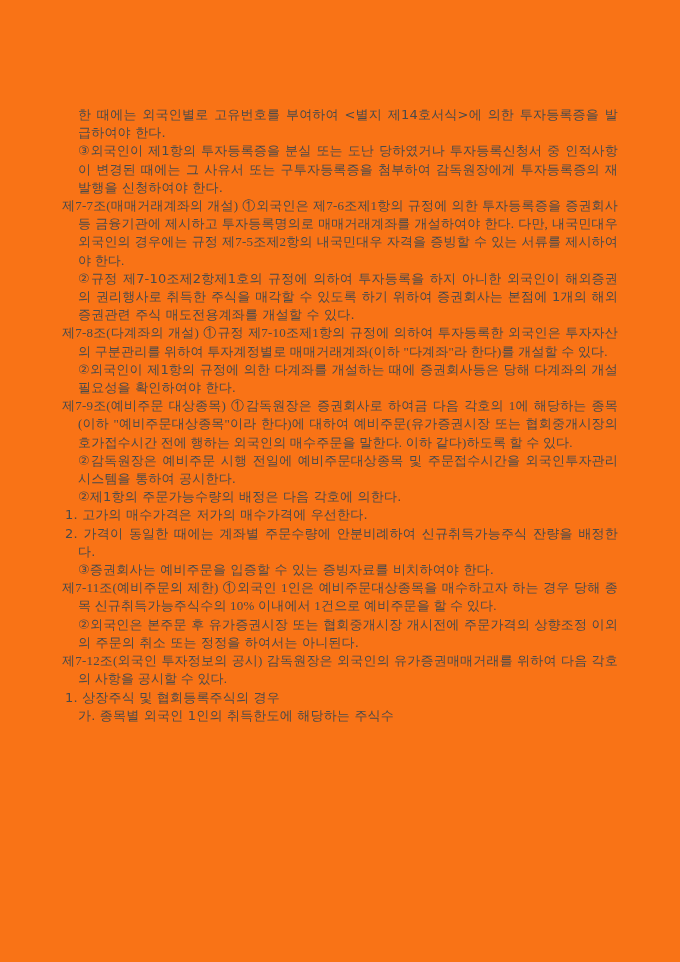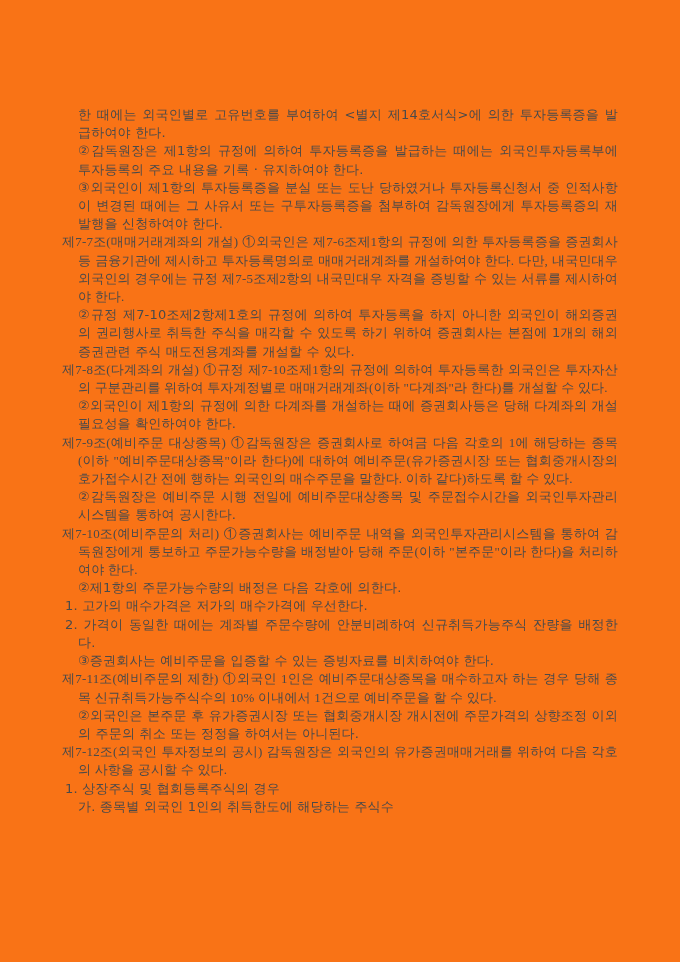--- a/index.html
+++ b/index.html
@@ -30,29 +30,27 @@
   .p-item { padding-left: 20px; text-indent: -13px; }
   
   .p-subitem { padding-left: 17px; }
 </style>
 </head>
 <body>
 
 <div class="page">
   <div class="content">
     <p class="p-body">한 때에는 외국인별로 고유번호를 부여하여 &lt;별지 제14호서식&gt;에 의한 투자등록증을 발급하여야 한다.</p>
-    <p class="p-body">②감독원장은 제1항의 규정에 의하여 투자등록증을 발급하는 때에는 외국인투자등록부에 투자등록의 주요 내용을 기록 · 유지하여야 한다.</p>
     <p class="p-body">③외국인이 제1항의 투자등록증을 분실 또는 도난 당하였거나 투자등록신청서 중 인적사항이 변경된 때에는 그 사유서 또는 구투자등록증을 첨부하여 감독원장에게 투자등록증의 재발행을 신청하여야 한다.</p>
     <p class="p-article">제7-7조(매매거래계좌의 개설) ①외국인은 제7-6조제1항의 규정에 의한 투자등록증을 증권회사등 금융기관에 제시하고 투자등록명의로 매매거래계좌를 개설하여야 한다. 다만, 내국민대우 외국인의 경우에는 규정 제7-5조제2항의 내국민대우 자격을 증빙할 수 있는 서류를 제시하여야 한다.</p>
     <p class="p-body">②규정 제7-10조제2항제1호의 규정에 의하여 투자등록을 하지 아니한 외국인이 해외증권의 권리행사로 취득한 주식을 매각할 수 있도록 하기 위하여 증권회사는 본점에 1개의 해외증권관련 주식 매도전용계좌를 개설할 수 있다.</p>
     <p class="p-article">제7-8조(다계좌의 개설) ①규정 제7-10조제1항의 규정에 의하여 투자등록한 외국인은 투자자산의 구분관리를 위하여 투자계정별로 매매거래계좌(이하 "다계좌"라 한다)를 개설할 수 있다.</p>
     <p class="p-body">②외국인이 제1항의 규정에 의한 다계좌를 개설하는 때에 증권회사등은 당해 다계좌의 개설 필요성을 확인하여야 한다.</p>
     <p class="p-article">제7-9조(예비주문 대상종목) ①감독원장은 증권회사로 하여금 다음 각호의 1에 해당하는 종목(이하 "예비주문대상종목"이라 한다)에 대하여 예비주문(유가증권시장 또는 협회중개시장의 호가접수시간 전에 행하는 외국인의 매수주문을 말한다. 이하 같다)하도록 할 수 있다.</p>
     <p class="p-body">②감독원장은 예비주문 시행 전일에 예비주문대상종목 및 주문접수시간을 외국인투자관리시스템을 통하여 공시한다.</p>
-    <p class="p-article">제7-10조(예비주문의 처리) ①증권회사는 예비주문 내역을 외국인투자관리시스템을 통하여 감독원장에게 통보하고 주문가능수량을 배정받아 당해 주문(이하 "본주문"이라 한다)을 처리하여야 한다.</p>
     <p class="p-body">②제1항의 주문가능수량의 배정은 다음 각호에 의한다.</p>
     <p class="p-item">1. 고가의 매수가격은 저가의 매수가격에 우선한다.</p>
     <p class="p-item">2. 가격이 동일한 때에는 계좌별 주문수량에 안분비례하여 신규취득가능주식 잔량을 배정한다.</p>
     <p class="p-body">③증권회사는 예비주문을 입증할 수 있는 증빙자료를 비치하여야 한다.</p>
     <p class="p-article">제7-11조(예비주문의 제한) ①외국인 1인은 예비주문대상종목을 매수하고자 하는 경우 당해 종목 신규취득가능주식수의 10% 이내에서 1건으로 예비주문을 할 수 있다.</p>
     <p class="p-body">②외국인은 본주문 후 유가증권시장 또는 협회중개시장 개시전에 주문가격의 상향조정 이외의 주문의 취소 또는 정정을 하여서는 아니된다.</p>
     <p class="p-article">제7-12조(외국인 투자정보의 공시) 감독원장은 외국인의 유가증권매매거래를 위하여 다음 각호의 사항을 공시할 수 있다.</p>
     <p class="p-item">1. 상장주식 및 협회등록주식의 경우</p>
     <p class="p-subitem">가. 종목별 외국인 1인의 취득한도에 해당하는 주식수</p>
   </div>

